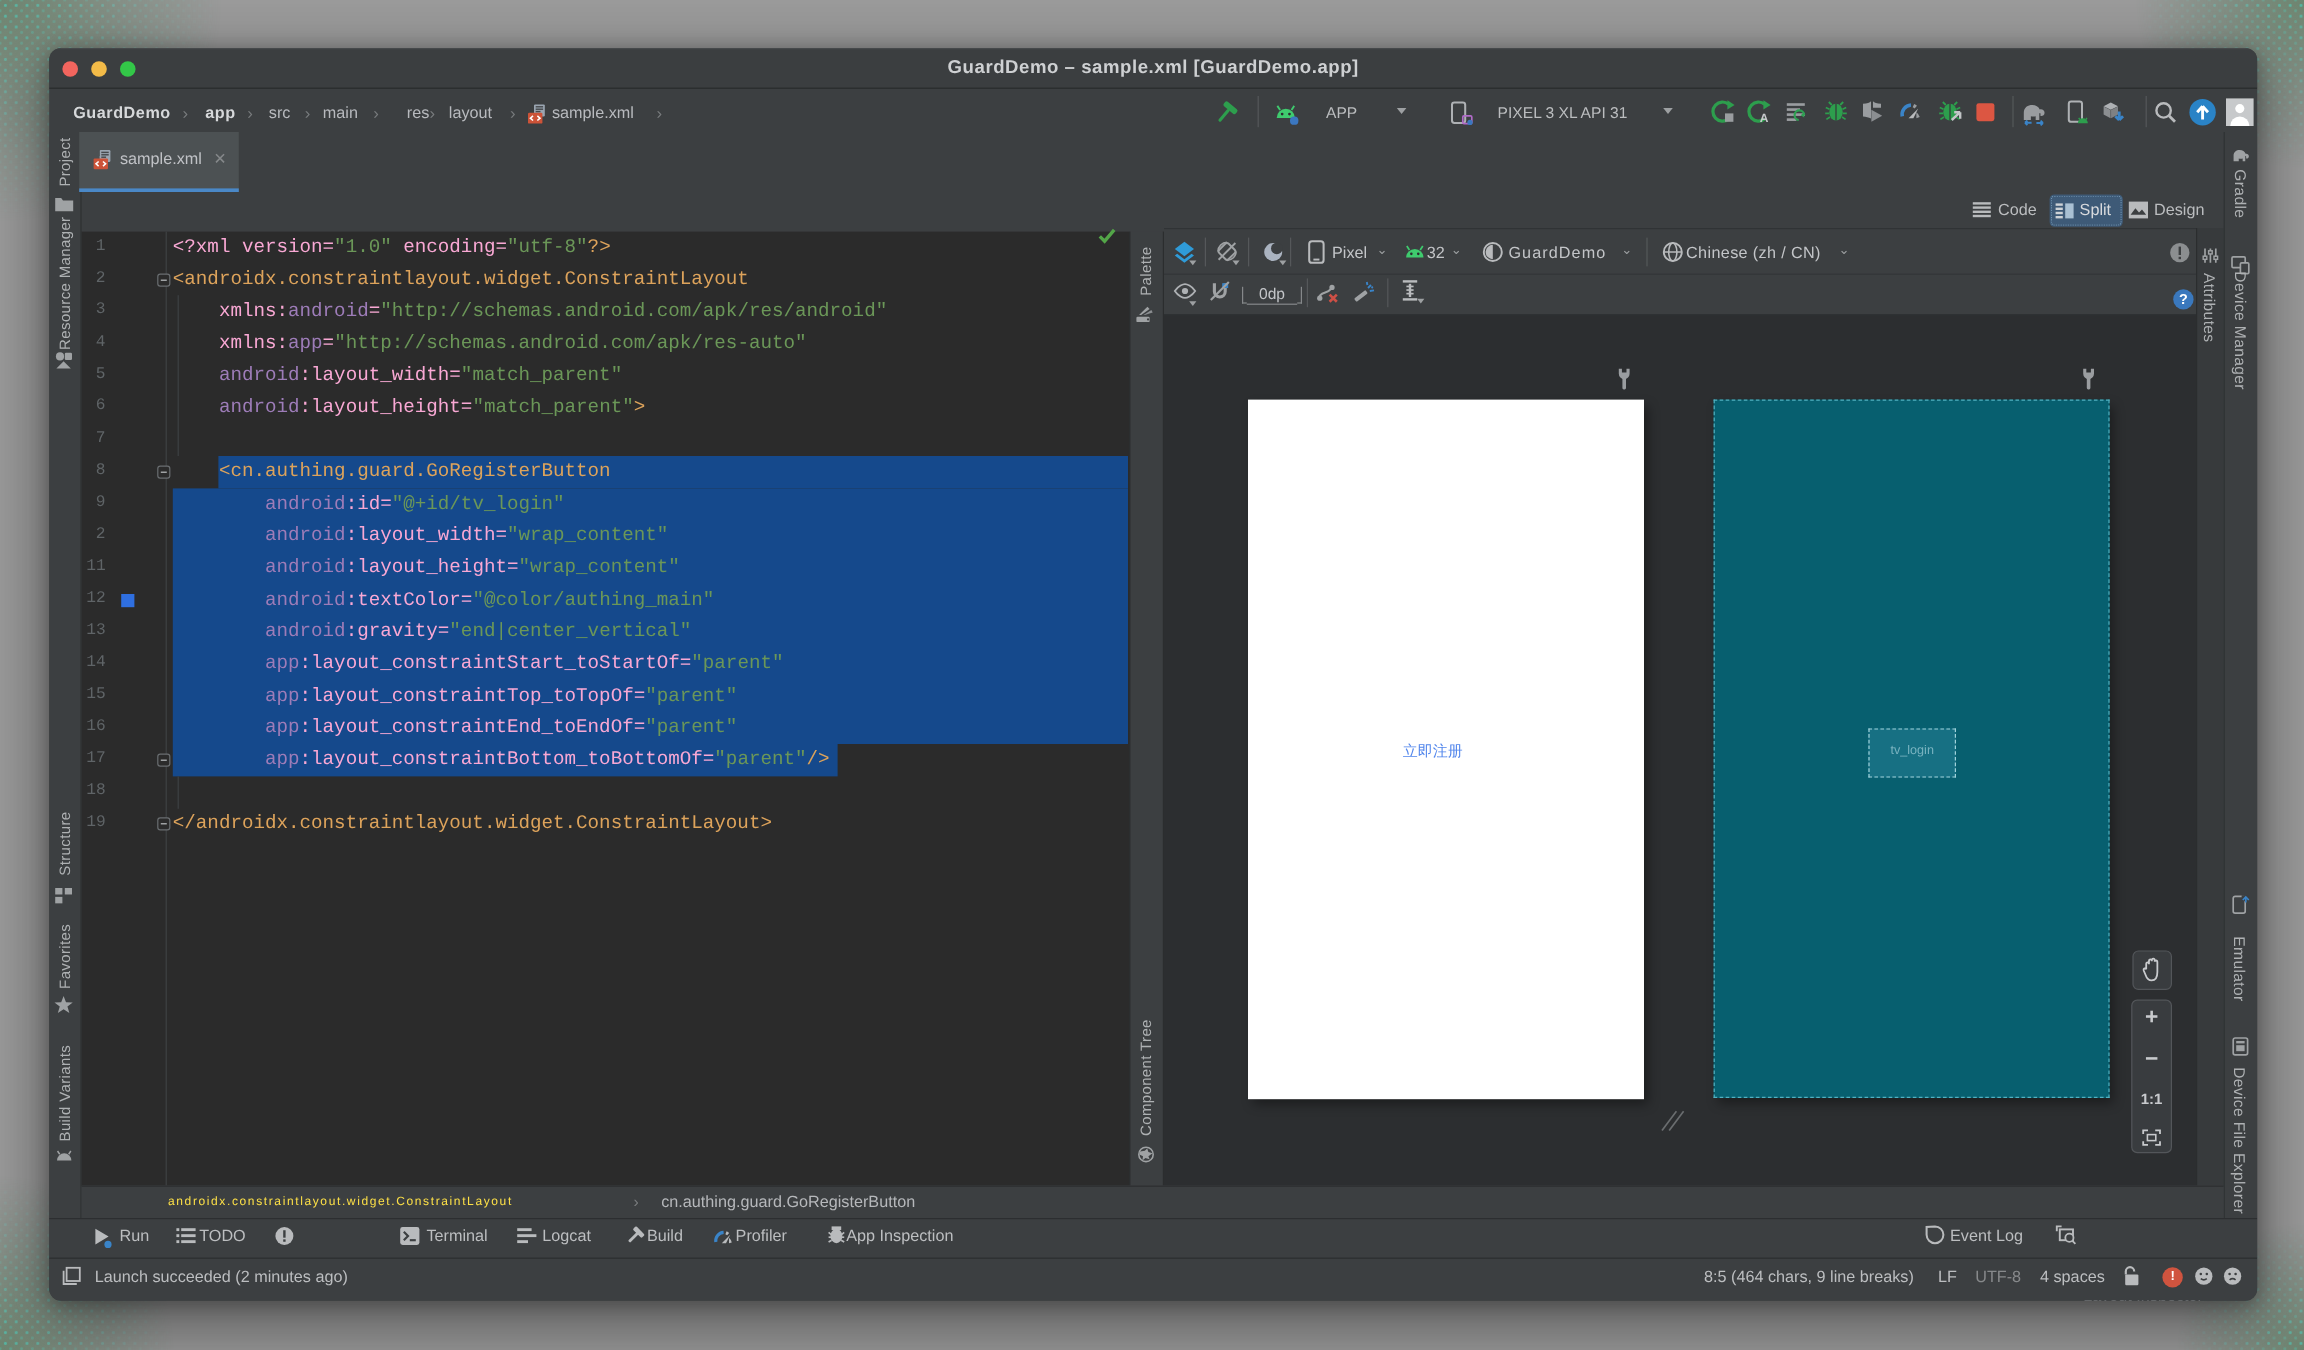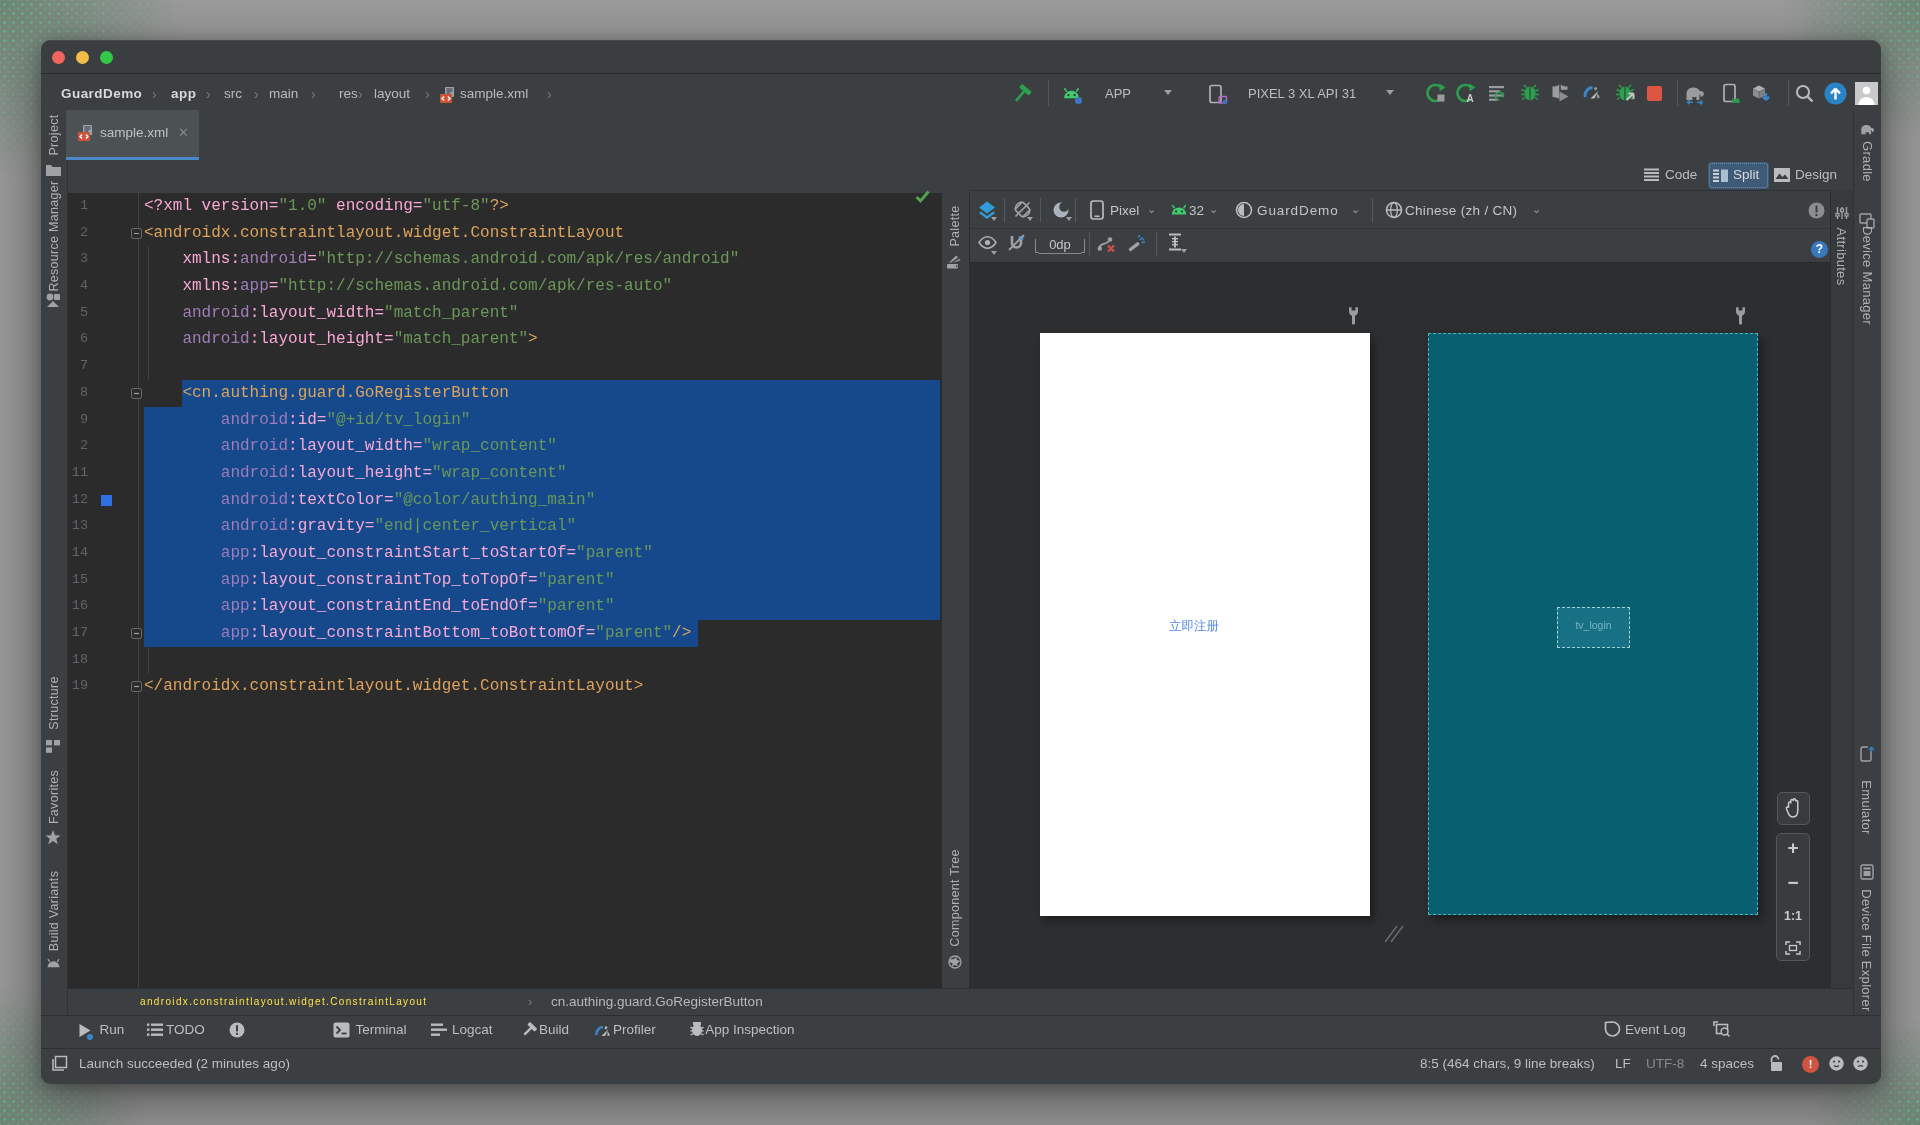--- a/index.html
+++ b/index.html
@@ -28,20 +28,21 @@
 <div class="corner" style="left:0;top:0;-webkit-mask:radial-gradient(circle 330px at 0 0,#000 0%,transparent 56%);mask:radial-gradient(circle 330px at 0 0,#000 0%,transparent 56%)"></div>
 <div class="corner" style="right:0;top:0;-webkit-mask:radial-gradient(circle 280px at 100% 0,#000 0%,transparent 50%);mask:radial-gradient(circle 280px at 100% 0,#000 0%,transparent 50%)"></div>
 <div class="corner" style="left:0;bottom:0;-webkit-mask:radial-gradient(circle 290px at 0 100%,#000 0%,transparent 50%);mask:radial-gradient(circle 290px at 0 100%,#000 0%,transparent 50%)"></div>
 <div class="corner" style="right:0;bottom:0;-webkit-mask:radial-gradient(circle 230px at 100% 100%,#000 0%,transparent 46%);mask:radial-gradient(circle 230px at 100% 100%,#000 0%,transparent 46%)"></div>
 <div class="win">
 
 <div class="ab" style="left:0;top:0;width:1840px;height:34px;background:#3b3e40;border-bottom:1px solid #292b2c;box-shadow:inset 0 1px 0 rgba(255,255,255,.06)"></div>
 <div class="tl" style="left:10.5px;background:#f2655e"></div>
 <div class="tl" style="left:34.5px;background:#f3bb48"></div>
 <div class="tl" style="left:58.5px;background:#33c748"></div>
+<div class="ab" style="left:0;top:0;width:1840px;height:34px;line-height:34px;text-align:center;font-weight:bold;font-size:15.5px;color:#ced0d2;letter-spacing:.45px">GuardDemo – sample.xml [GuardDemo.app]</div>
 <div class="ab crumb" style="left:20px;top:44px;height:20px;line-height:20px;font-weight:bold;color:#d6d8da;font-size:13.5px;letter-spacing:.45px">GuardDemo</div>
 <div class="ab sep" style="left:111px;top:44px;height:20px;line-height:20px;font-size:14px">›</div>
 <div class="ab crumb" style="left:130px;top:44px;height:20px;line-height:20px;font-weight:bold;color:#d6d8da;font-size:13.5px;letter-spacing:.45px">app</div>
 <div class="ab sep" style="left:165px;top:44px;height:20px;line-height:20px;font-size:14px">›</div>
 <div class="ab crumb" style="left:183px;top:44px;height:20px;line-height:20px;font-size:13.5px">src</div>
 <div class="ab sep" style="left:213px;top:44px;height:20px;line-height:20px;font-size:14px">›</div>
 <div class="ab crumb" style="left:228px;top:44px;height:20px;line-height:20px;font-size:13.5px">main</div>
 <div class="ab sep" style="left:270px;top:44px;height:20px;line-height:20px;font-size:14px">›</div>
 <div class="ab crumb" style="left:298px;top:44px;height:20px;line-height:20px;font-size:13.5px">res</div>
 <div class="ab sep" style="left:317px;top:44px;height:20px;line-height:20px;font-size:14px">›</div>

